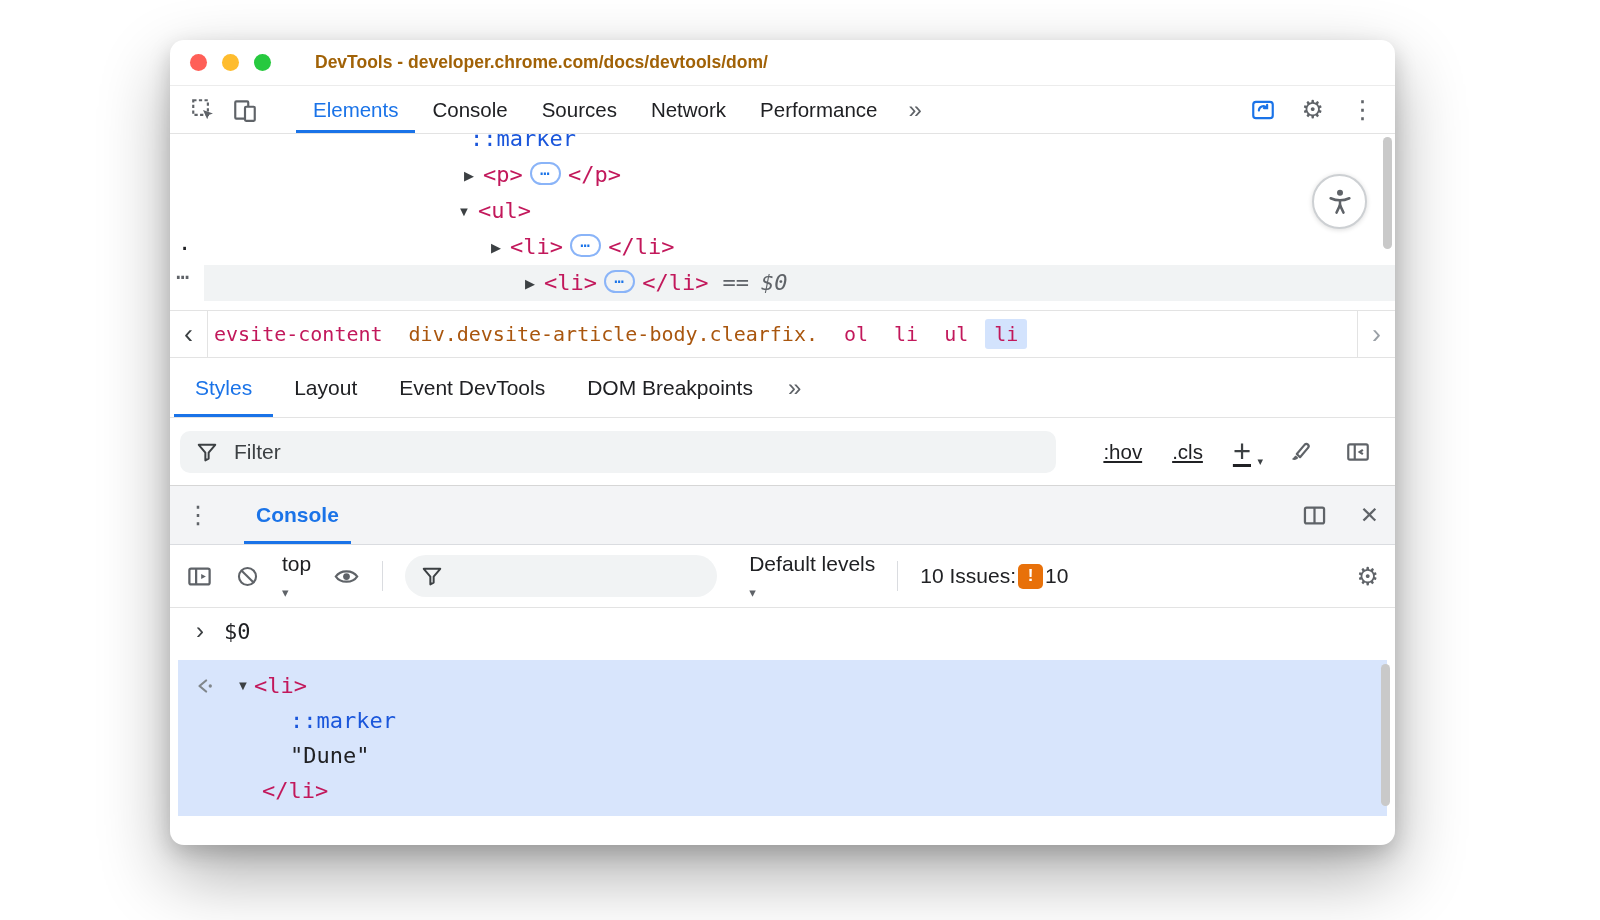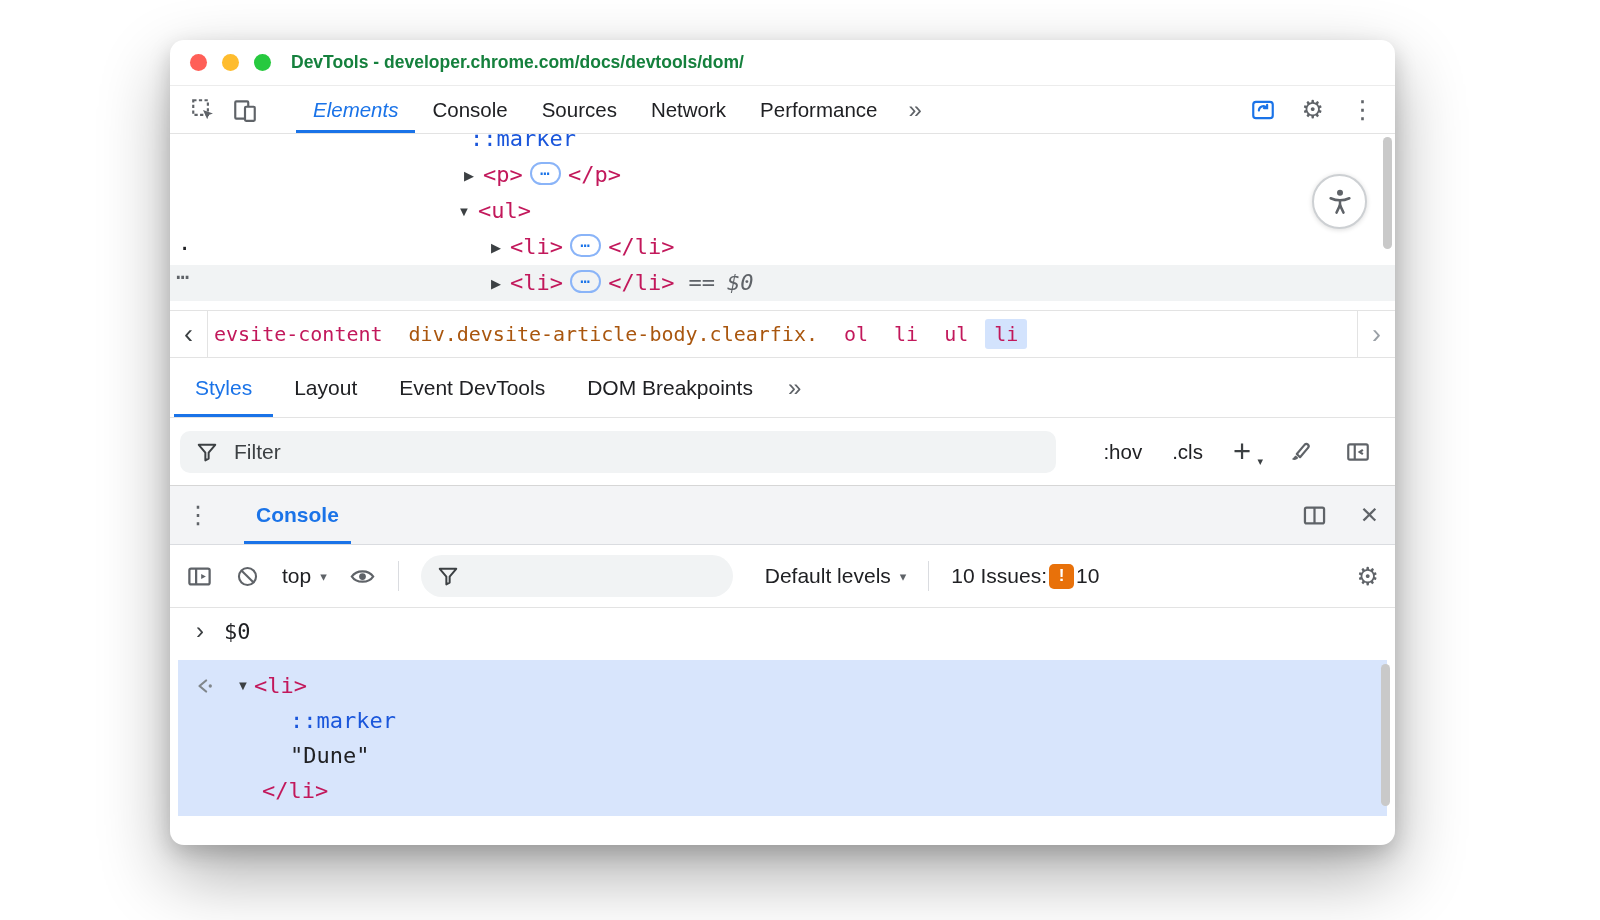--- a/index.html
+++ b/index.html
@@ -8,38 +8,38 @@
            font-family:"Liberation Sans", sans-serif; color:#202124; }
   .window { position:absolute; left:170px; top:40px; width:1225px; height:805px; background:#fff;
             border-radius:14px; overflow:hidden; display:flex; flex-direction:column;
             box-shadow:0 30px 70px rgba(0,0,0,.32), 0 8px 22px rgba(0,0,0,.18); }
 
   
   .titlebar { flex:0 0 46px; display:flex; align-items:center; padding-left:20px; border-bottom:1px solid #ececec; }
   .lights { display:flex; gap:15px; }
   .light { width:17px; height:17px; border-radius:50%; }
   .light.red{ background:#ff5f57; } .light.yellow{ background:#febc2e; } .light.green{ background:#27c93f; }
-  .title { margin-left:20px; font-size:17.5px; font-weight:700; color:#15803d; }
+  .title { margin-left:44px; font-size:17.5px; font-weight:700; color:#a16207; }
 
   
   .main-toolbar { flex:0 0 48px; display:flex; align-items:stretch; border-bottom:1px solid #e3e3e3; padding-left:10px; }
   .tb-icons { display:flex; align-items:center; gap:16px; padding:0 10px; }
   .tabs { display:flex; align-items:stretch; margin-left:28px; }
   .tab { display:flex; align-items:center; padding:0 17px; font-size:20.5px; color:#202124; }
-  .tab.active { color:var(--c-accent,#1a73e8); box-shadow:inset 0 -3px 0 var(--c-accent,#1a73e8);font-style:italic; }
+  .tab.active { color:var(--c-accent,#1a73e8); box-shadow:inset 0 -3px 0 var(--c-accent,#1a73e8); }
   .more-chev { display:flex; align-items:center; padding:0 14px; color:#5f6368; font-size:24px; }
   .tb-right { margin-left:auto; display:flex; align-items:center; gap:26px; padding-right:20px; }
   .glyph-btn { color:#5f6368; font-size:25px; line-height:1; }
 
   
   .dom-panel { flex:0 0 176px; position:relative; overflow:hidden;
                font-family:"DejaVu Sans Mono", monospace; font-size:22px; }
   .dom-row { height:36px; line-height:36px; white-space:nowrap; }
   .dom-row.clipped { margin-top:-13px; }
-  .row-highlight { background:var(--c-rowbg,#f1f3f4); }
+  .row-highlight { background:var(--c-rowbg,#f1f3f4);margin-left:34px; }
   .tri { display:inline-block; width:28px; text-align:center; font-size:13px; color:#3c4043;
          font-family:"Liberation Sans", sans-serif; vertical-align:middle; }
   .tag { color:var(--c-tag,#c2185b); }
   .pseudo { color:var(--c-pseudo,#1a56db); }
   .pill { display:inline-block; vertical-align:3px; height:23px; line-height:19px; padding:0 8px;
           border:2px solid #8ab4f8; border-radius:12px; color:var(--c-accent,#1a73e8);
           font-size:17px; letter-spacing:1px; margin:0 7px; }
   .eq { color:var(--c-gray,#5f6368); margin-left:14px; }
   .dollar { color:var(--c-gray,#5f6368); font-style:italic; margin-left:12px; }
   .g-dot { position:absolute; left:8px; top:96px; color:#202124; }
@@ -69,37 +69,37 @@
   .stab.active { color:var(--c-accent,#1a73e8); box-shadow:inset 0 -3px 0 var(--c-accent,#1a73e8); }
 
   
   .styles-filter { flex:0 0 68px; display:flex; align-items:center; padding:0 10px; border-bottom:1px solid #d6d6d6; }
   .filter-pill { width:876px; height:42px; background:#f1f3f4; border-radius:10px; display:flex;
                  align-items:center; padding:0 16px; gap:14px; }
   .filter-input { flex:1; background:transparent; border:0; outline:0; font-size:21px; color:#202124;
                   font-family:"Liberation Sans", sans-serif; }
   .filter-input::placeholder { color:#3c4043; opacity:1; }
   .sf-right { margin-left:auto; display:flex; align-items:center; gap:30px; padding-right:14px;
-              font-size:20.5px; color:#202124; }
+              font-size:20.5px; color:#202124;text-decoration:underline; }
   .plus-wrap { position:relative; font-size:31px; color:#3c4043; padding-right:8px; }
   .plus-caret { position:absolute; right:-4px; bottom:2px; font-size:11px; color:#3c4043; }
 
   
   .drawer-header { flex:0 0 59px; background:#f3f4f6; display:flex; align-items:stretch; padding:0 16px;
                    border-bottom:1px solid #dadce0; }
   .kebab { display:flex; align-items:center; font-size:24px; color:#5f6368; width:34px; }
   .console-tab { margin-left:24px; display:flex; align-items:center; padding:0 12px; font-size:21px;
                  font-weight:700; color:var(--c-accent,#1a73e8); box-shadow:inset 0 -3px 0 var(--c-accent,#1a73e8); }
   .dh-right { margin-left:auto; display:flex; align-items:center; gap:32px; }
   .close-x { font-size:23px; color:#5f6368; }
 
   
   .console-toolbar { flex:0 0 63px; display:flex; align-items:center; gap:22px; padding:0 16px;
                      border-bottom:1px solid #e3e3e3; font-size:21px; }
-  .dropdown { display:flex; align-items:center; gap:9px; color:#202124; }
+  .dropdown { display:flex; align-items:flex-start; gap:9px; color:#202124;flex-direction:column; }
   .caret { font-size:13px; color:#5f6368; }
   .vdiv { width:1px; height:30px; background:#dadce0; }
   .console-pill { width:312px; height:42px; border-radius:21px; background:#f1f3f4; display:flex;
                   align-items:center; padding:0 16px; gap:12px; }
   .issues { display:flex; align-items:center; gap:2px; color:#202124; }
   .issue-badge { width:25px; height:25px; border-radius:5px; background:var(--c-orange,#e8710a); color:#fff;
                  font-weight:700; display:flex; align-items:center; justify-content:center; font-size:17px; }
   .ct-gear { margin-left:auto; }
 
   

